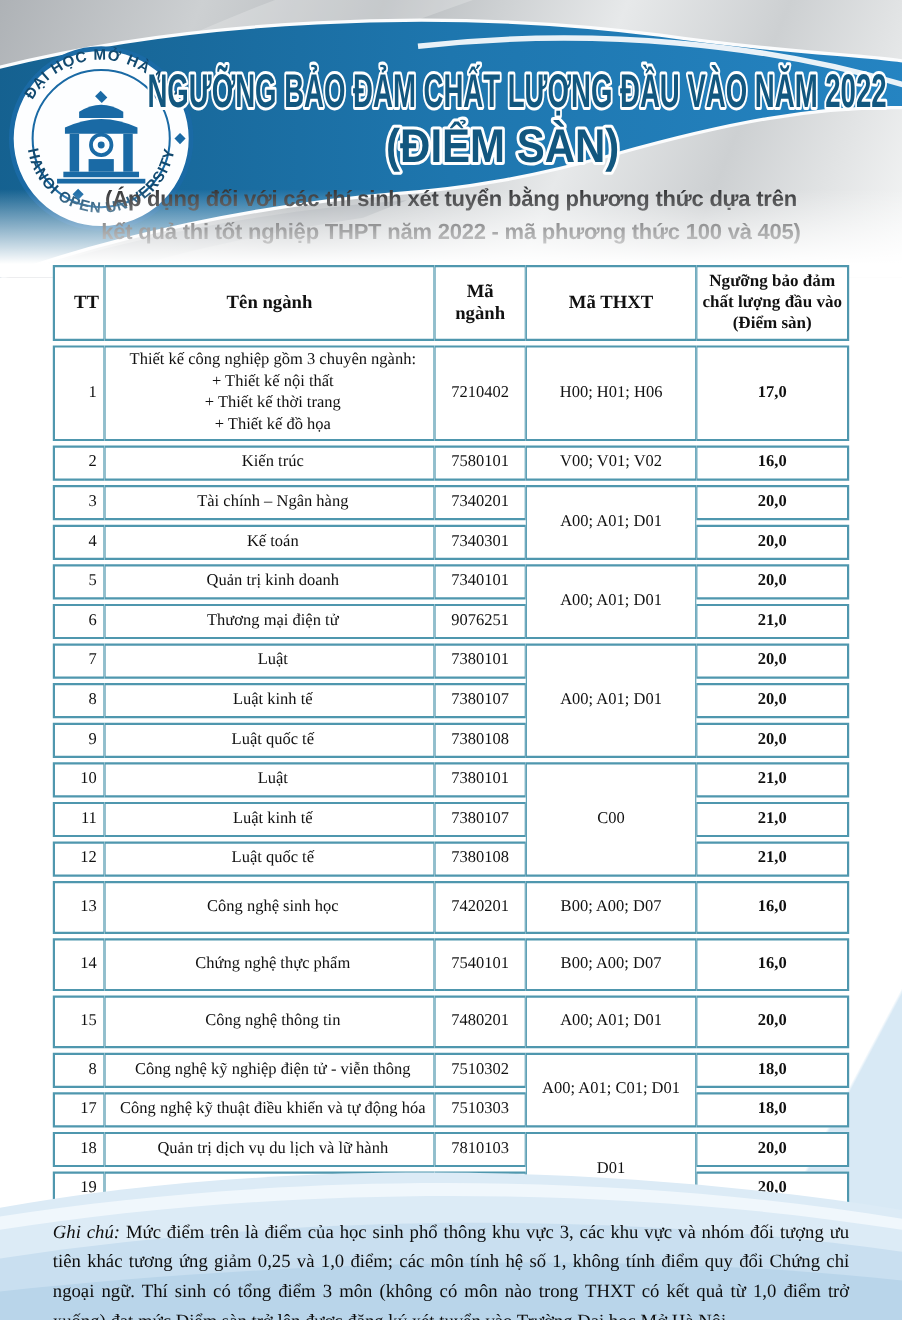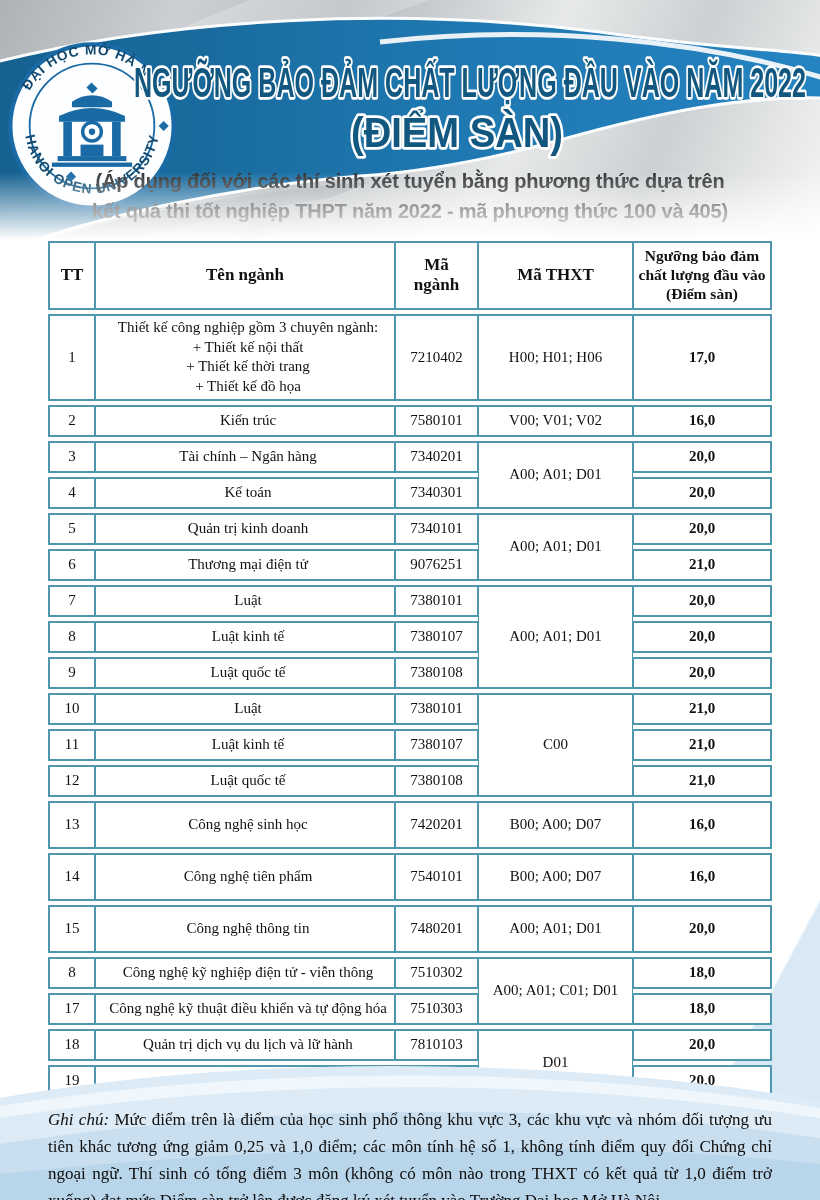--- a/index.html
+++ b/index.html
@@ -65,21 +65,21 @@
     table-layout:fixed;border-collapse:separate;border-spacing:0 4px;
     font-family:"Liberation Serif","DejaVu Serif",serif;
   }
   .score-table th,.score-table td{
     background:#ffffff;
     border-style:solid;border-color:var(--table-border);
     border-width:2px 1px;
     text-align:center;vertical-align:middle;
     padding:2px 6px;overflow:hidden;
   }
-  .score-table th:first-child,.score-table td:first-child{border-left-width:2px;}
+  .score-table th:first-child,.score-table td:first-child{border-left-width:2px;text-align:right;}
   .score-table th:last-child,.score-table td.score,
   .score-table td:last-child{border-right-width:2px;}
   .score-table th{height:56px;font-size:17px;font-weight:bold;line-height:1.22;padding:4px;}
   .score-table th.small{font-size:15.5px;margin-left:12px;}
   .score-table td{height:24px;font-size:15px;}
   .score-table tr.tall td{height:40px;}
   .score-table td.name{text-align:center;padding-left:12px;white-space:pre-line;line-height:1.32;}
   .score-table td.score{font-weight:bold;font-size:15px;}
   
   .note{
@@ -267,21 +267,21 @@
         </tr>
         <tr class="tall">
           <td class="tt">13</td>
           <td class="name">Công nghệ sinh học</td>
           <td class="code">7420201</td>
           <td class="thxt">B00; A00; D07</td>
           <td class="score">16,0</td>
         </tr>
         <tr class="tall">
           <td class="tt">14</td>
-          <td class="name">Công nghệ tiên phẩm</td>
+          <td class="name">Chứng nghệ thực phẩm</td>
           <td class="code">7540101</td>
           <td class="thxt">B00; A00; D07</td>
           <td class="score">16,0</td>
         </tr>
         <tr class="tall">
           <td class="tt">15</td>
           <td class="name">Công nghệ thông tin</td>
           <td class="code">7480201</td>
           <td class="thxt">A00; A01; D01</td>
           <td class="score">20,0</td>

